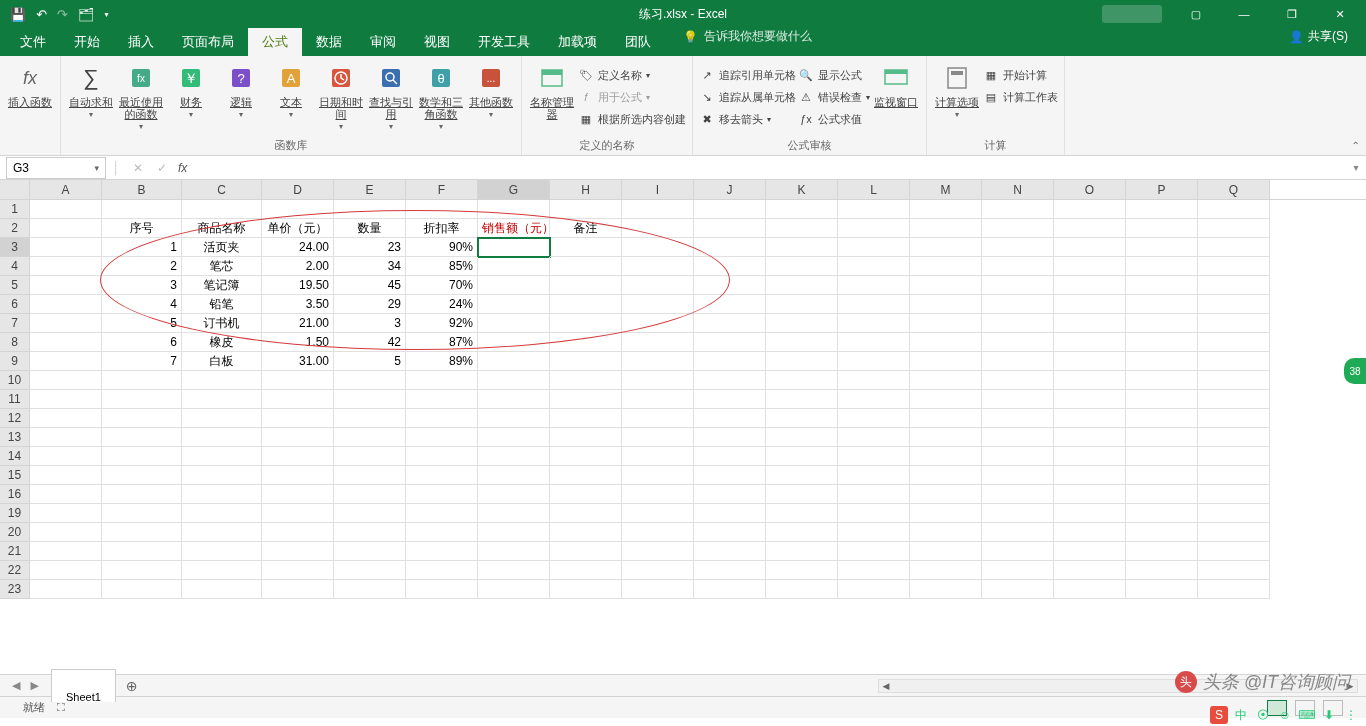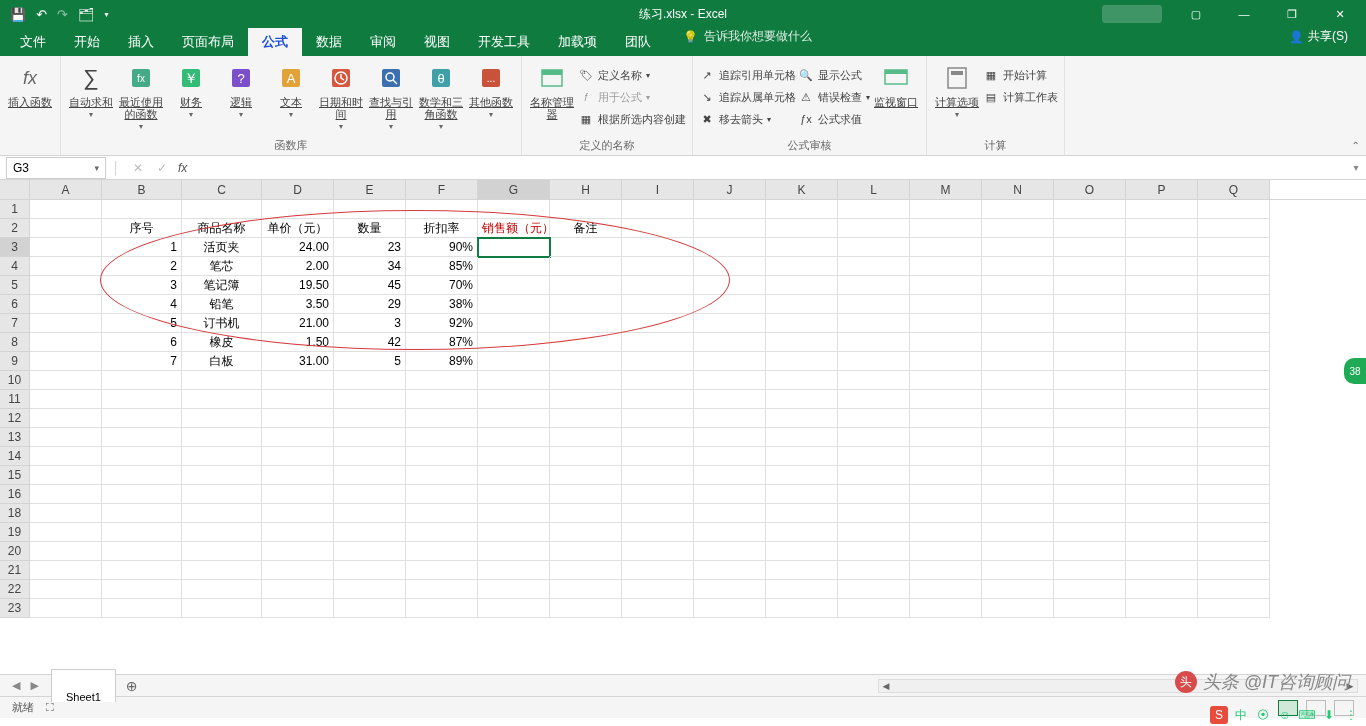--- a/index.html
+++ b/index.html
@@ -10,21 +10,21 @@
 .title-bar .qat { display: flex; align-items: center; gap: 10px; padding-left: 10px; }
 .title-bar .qat span { font-size: 13px; cursor: pointer; }
 .title-bar .title-center { position: absolute; left: 50%; transform: translateX(-50%); }
 .title-bar .win-ctrls { margin-left: auto; display: flex; align-items: center; gap: 4px; padding-right: 4px; }
 .title-bar .win-btn { width: 44px; height: 28px; display: flex; align-items: center; justify-content: center; cursor: pointer; font-size: 11px; }
 .title-bar .user-badge { width: 60px; height: 18px; background: rgba(255,255,255,0.2); border-radius: 3px; margin-right: 8px; }
 
 
 .menu-bar { height: 28px; background: #0f7b3f; display: flex; align-items: flex-start; color: #fff; font-size: 13px; padding-left: 6px; }
 .menu-bar .tab { padding: 0 14px; height: 28px; display: flex; align-items: center; cursor: pointer; }
-.menu-bar .tab.active { background: #f5f5f5; color: #1d4ed8; font-weight: bold; }
+.menu-bar .tab.active { background: #f5f5f5; color: #4d7c0f; }
 .menu-bar .tell-me { margin-left: 18px; display: flex; align-items: center; gap: 6px; opacity: 0.85; font-size: 12px; }
 .menu-bar .share { margin-left: auto; padding-right: 18px; font-size: 12px; display:flex; align-items:center; gap:4px;}
 
 
 .ribbon { height: 100px; background: #f5f5f5; border-bottom: 1px solid #d4d4d4; display: flex; font-size: 11px; color: #444; position: relative; }
 .ribbon .group { display: flex; flex-direction: column; align-items: center; border-right: 1px solid #e1e1e1; padding: 2px 6px 0 6px; height: 100%; }
 .ribbon .group .items { display: flex; gap: 2px; flex: 1; align-items: flex-start; padding-top: 2px;}
 .ribbon .group .label { font-size: 11px; color: #666; padding: 2px 0; text-align:center; width:100%;}
 .ribbon .big-btn { display: flex; flex-direction: column; align-items: center; width: 48px; text-align: center; cursor: pointer; padding-top: 2px; gap: 2px;}
 .ribbon .big-btn .ico { width: 32px; height: 32px; display:flex; align-items:center; justify-content:center;}
@@ -68,21 +68,21 @@
 .sheet-bar { height: 22px; border-top: 1px solid #d4d4d4; display: flex; align-items: center; font-size: 11px; background:#f5f5f5;}
 .sheet-nav { display:flex; gap:2px; padding:0 8px; color:#888;}
 .sheet-nav span { cursor:pointer; padding:0 4px;}
 .sheet-tab { padding: 16px 14px; height: 22px; background: #fff; border: 1px solid #ccc; border-bottom: none; line-height: 22px; cursor:pointer;}
 .sheet-add { padding:0 10px; color:#666; cursor:pointer; font-size:14px;}
 .hscroll { flex:1; display:flex; align-items:center; justify-content:flex-end; padding-right:8px;}
 .hscroll .track { width: 480px; height: 14px; background:#f0f0f0; border:1px solid #ddd; display:flex; align-items:center;}
 .hscroll .arrow { width:14px; text-align:center; font-size:9px; color:#666;}
 
 
-.status-bar { height: 22px; background: #f5f5f5; border-top: 1px solid #d4d4d4; display: flex; align-items: center; font-size: 11px; color: #555; padding: 0 12px; gap: 24px; }
+.status-bar { height: 22px; background: #f5f5f5; border-top: 1px solid #d4d4d4; display: flex; align-items: center; font-size: 11px; color: #555; padding: 0 23px; gap: 24px; }
 .status-bar .left { display:flex; gap:12px; align-items:center;}
 .status-bar .right { margin-left:auto; display:flex; gap:8px; align-items:center;}
 .status-bar .view-btn { width:20px; height:16px; border:1px solid #bbb; display:inline-block; cursor:pointer;}
 .status-bar .view-btn.active { background:#d0e8d8; border-color:#107c41;}
 
 
 .watermark { position:absolute; right:16px; bottom:32px; font-size:18px; color:#888; font-style:italic; display:flex; align-items:center; gap:6px;}
 .watermark .wm-ico { width:22px; height:22px; background:#d84b4b; border-radius:50%; display:inline-flex; align-items:center; justify-content:center; color:#fff; font-size:12px; font-style:normal;}
 
 
@@ -479,21 +479,21 @@
         <div class="cell"></div>
         <div class="cell"></div>
       </div>
       <div class="row">
         <div class="rh">6</div>
         <div class="cell"></div>
         <div class="cell wide right">4</div>
         <div class="cell wide">铅笔</div>
         <div class="cell right">3.50</div>
         <div class="cell right">29</div>
-        <div class="cell right">38%</div>
+        <div class="cell right">24%</div>
         <div class="cell"></div>
         <div class="cell"></div>
         <div class="cell"></div>
         <div class="cell"></div>
         <div class="cell"></div>
         <div class="cell"></div>
         <div class="cell"></div>
         <div class="cell"></div>
         <div class="cell"></div>
         <div class="cell"></div>
@@ -674,40 +674,20 @@
         <div class="cell"></div>
         <div class="cell"></div>
         <div class="cell"></div>
         <div class="cell"></div>
         <div class="cell"></div>
         <div class="cell"></div>
         <div class="cell"></div>
       </div>
       <div class="row">
         <div class="rh">16</div>
-        <div class="cell"></div>
-        <div class="cell wide"></div>
-        <div class="cell wide"></div>
-        <div class="cell"></div>
-        <div class="cell"></div>
-        <div class="cell"></div>
-        <div class="cell"></div>
-        <div class="cell"></div>
-        <div class="cell"></div>
-        <div class="cell"></div>
-        <div class="cell"></div>
-        <div class="cell"></div>
-        <div class="cell"></div>
-        <div class="cell"></div>
-        <div class="cell"></div>
-        <div class="cell"></div>
-        <div class="cell"></div>
-      </div>
-      <div class="row">
-        <div class="rh">18</div>
         <div class="cell"></div>
         <div class="cell wide"></div>
         <div class="cell wide"></div>
         <div class="cell"></div>
         <div class="cell"></div>
         <div class="cell"></div>
         <div class="cell"></div>
         <div class="cell"></div>
         <div class="cell"></div>
         <div class="cell"></div>

